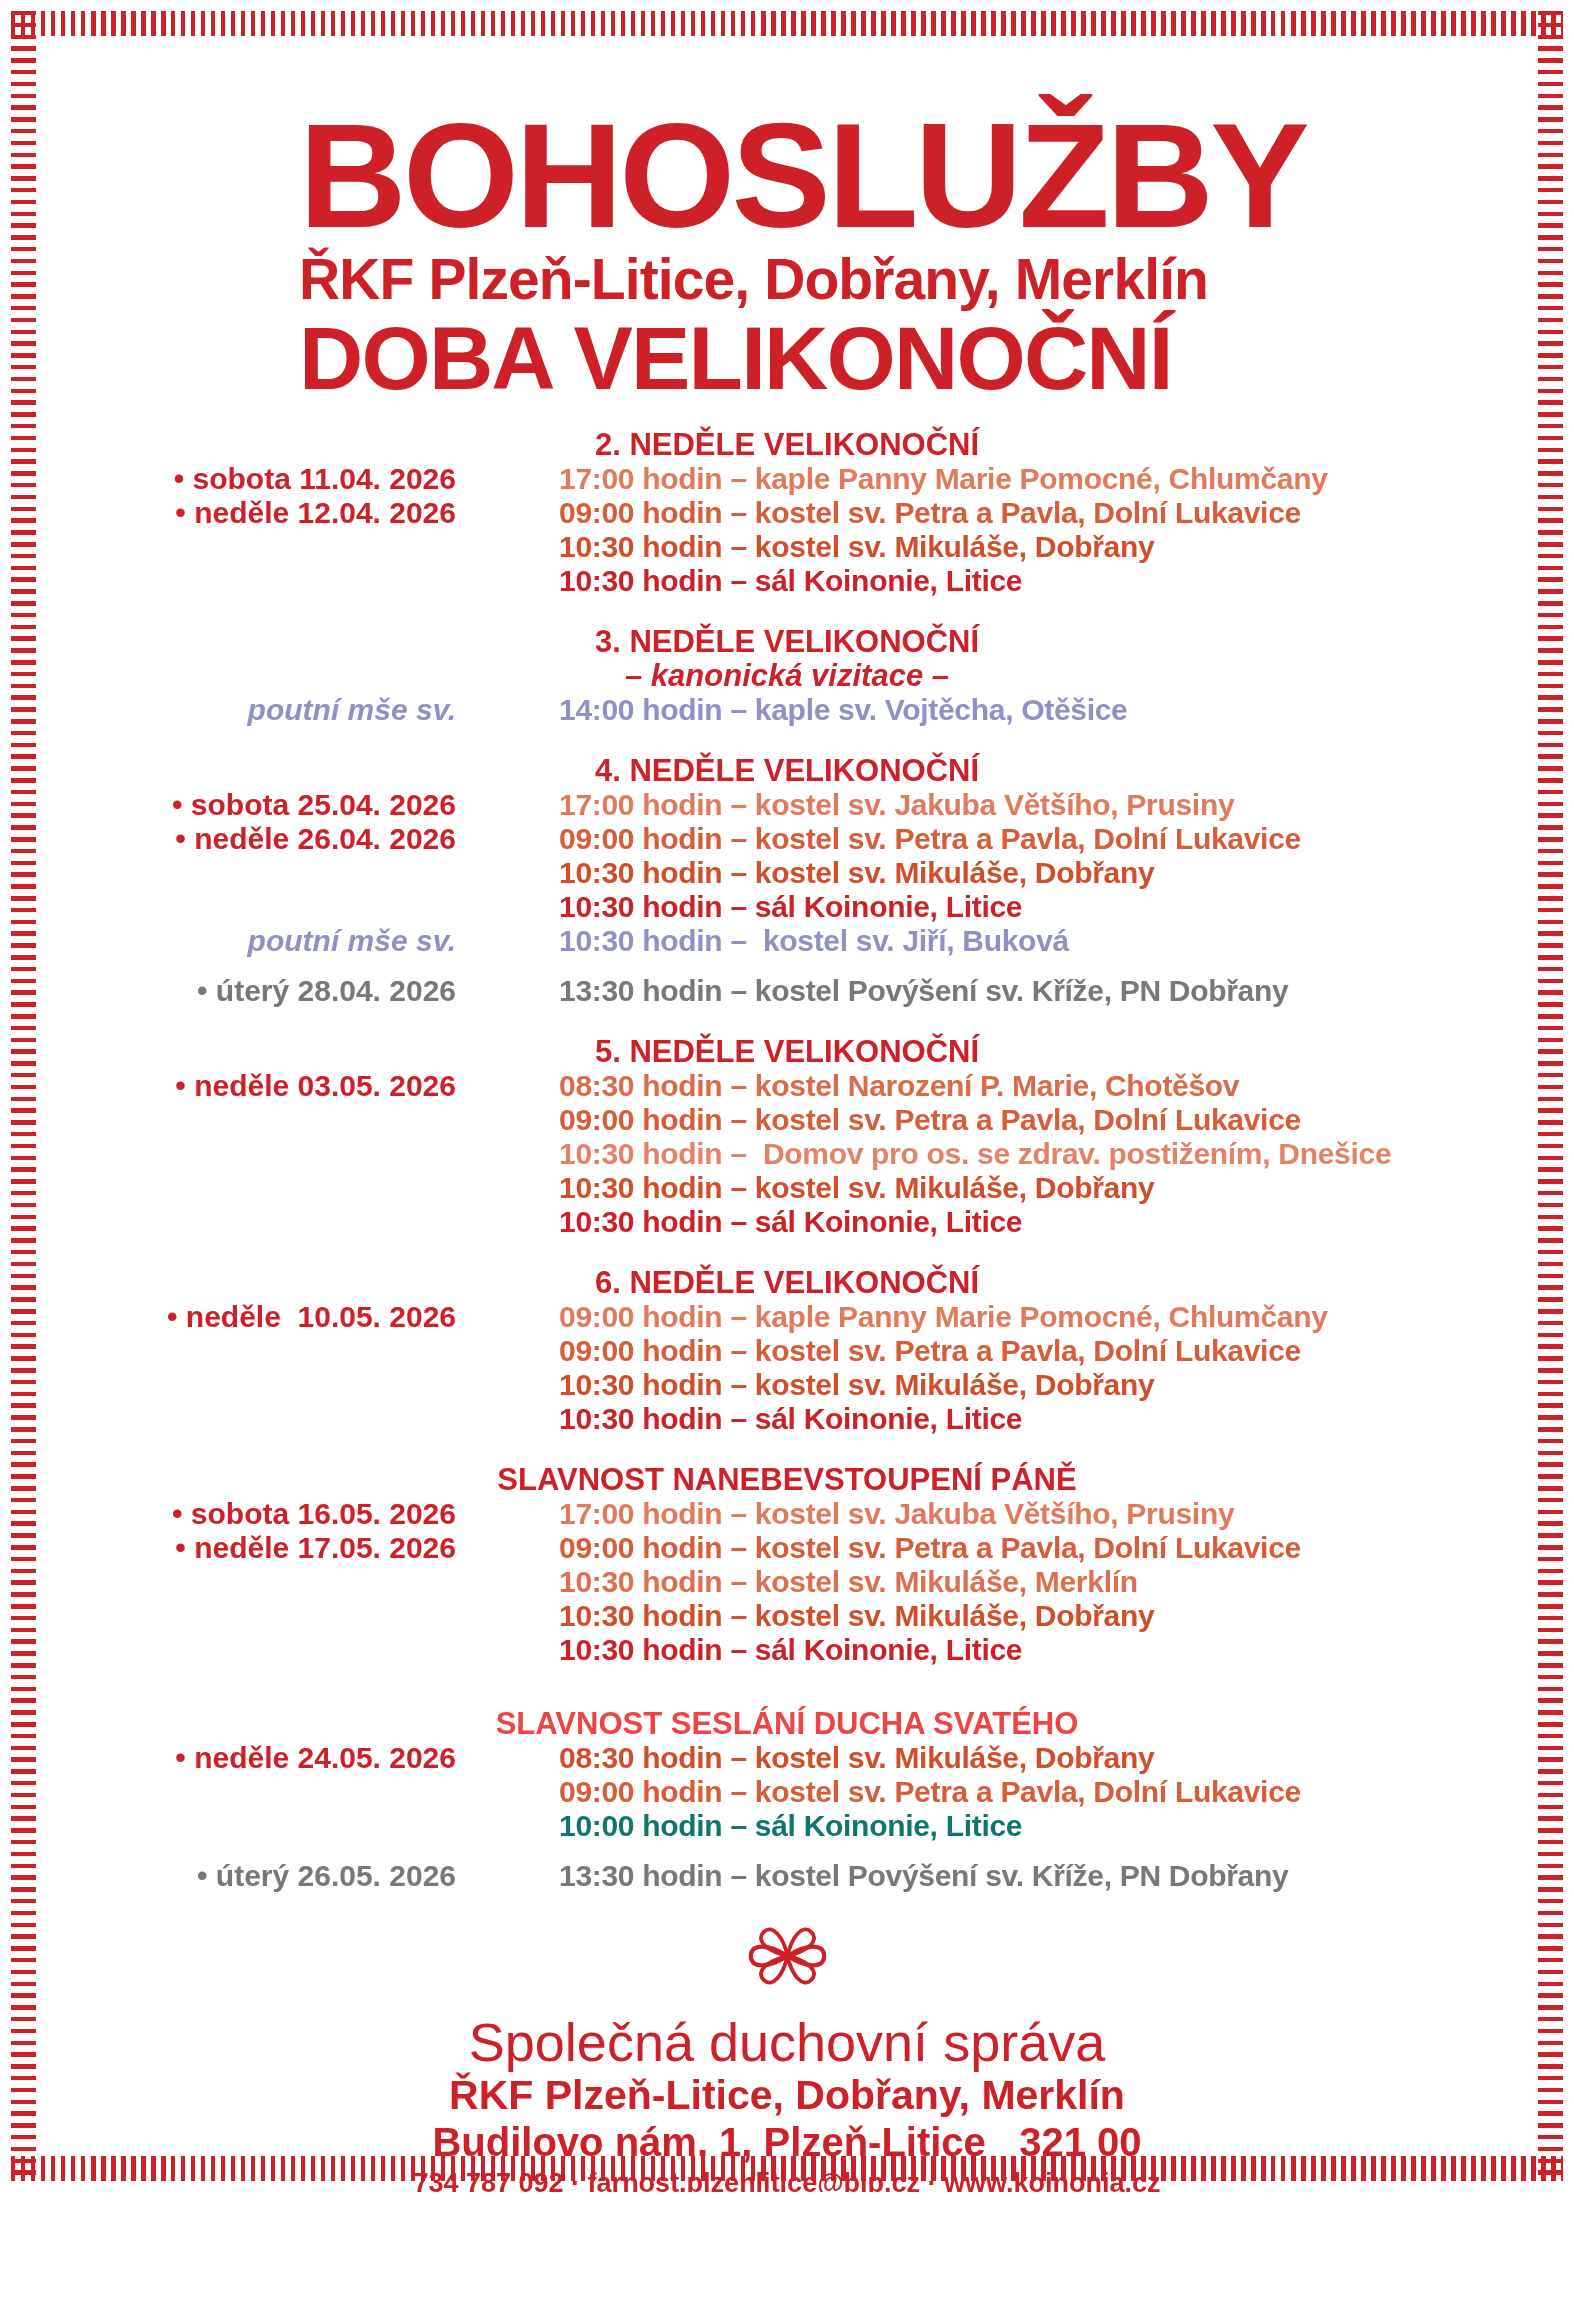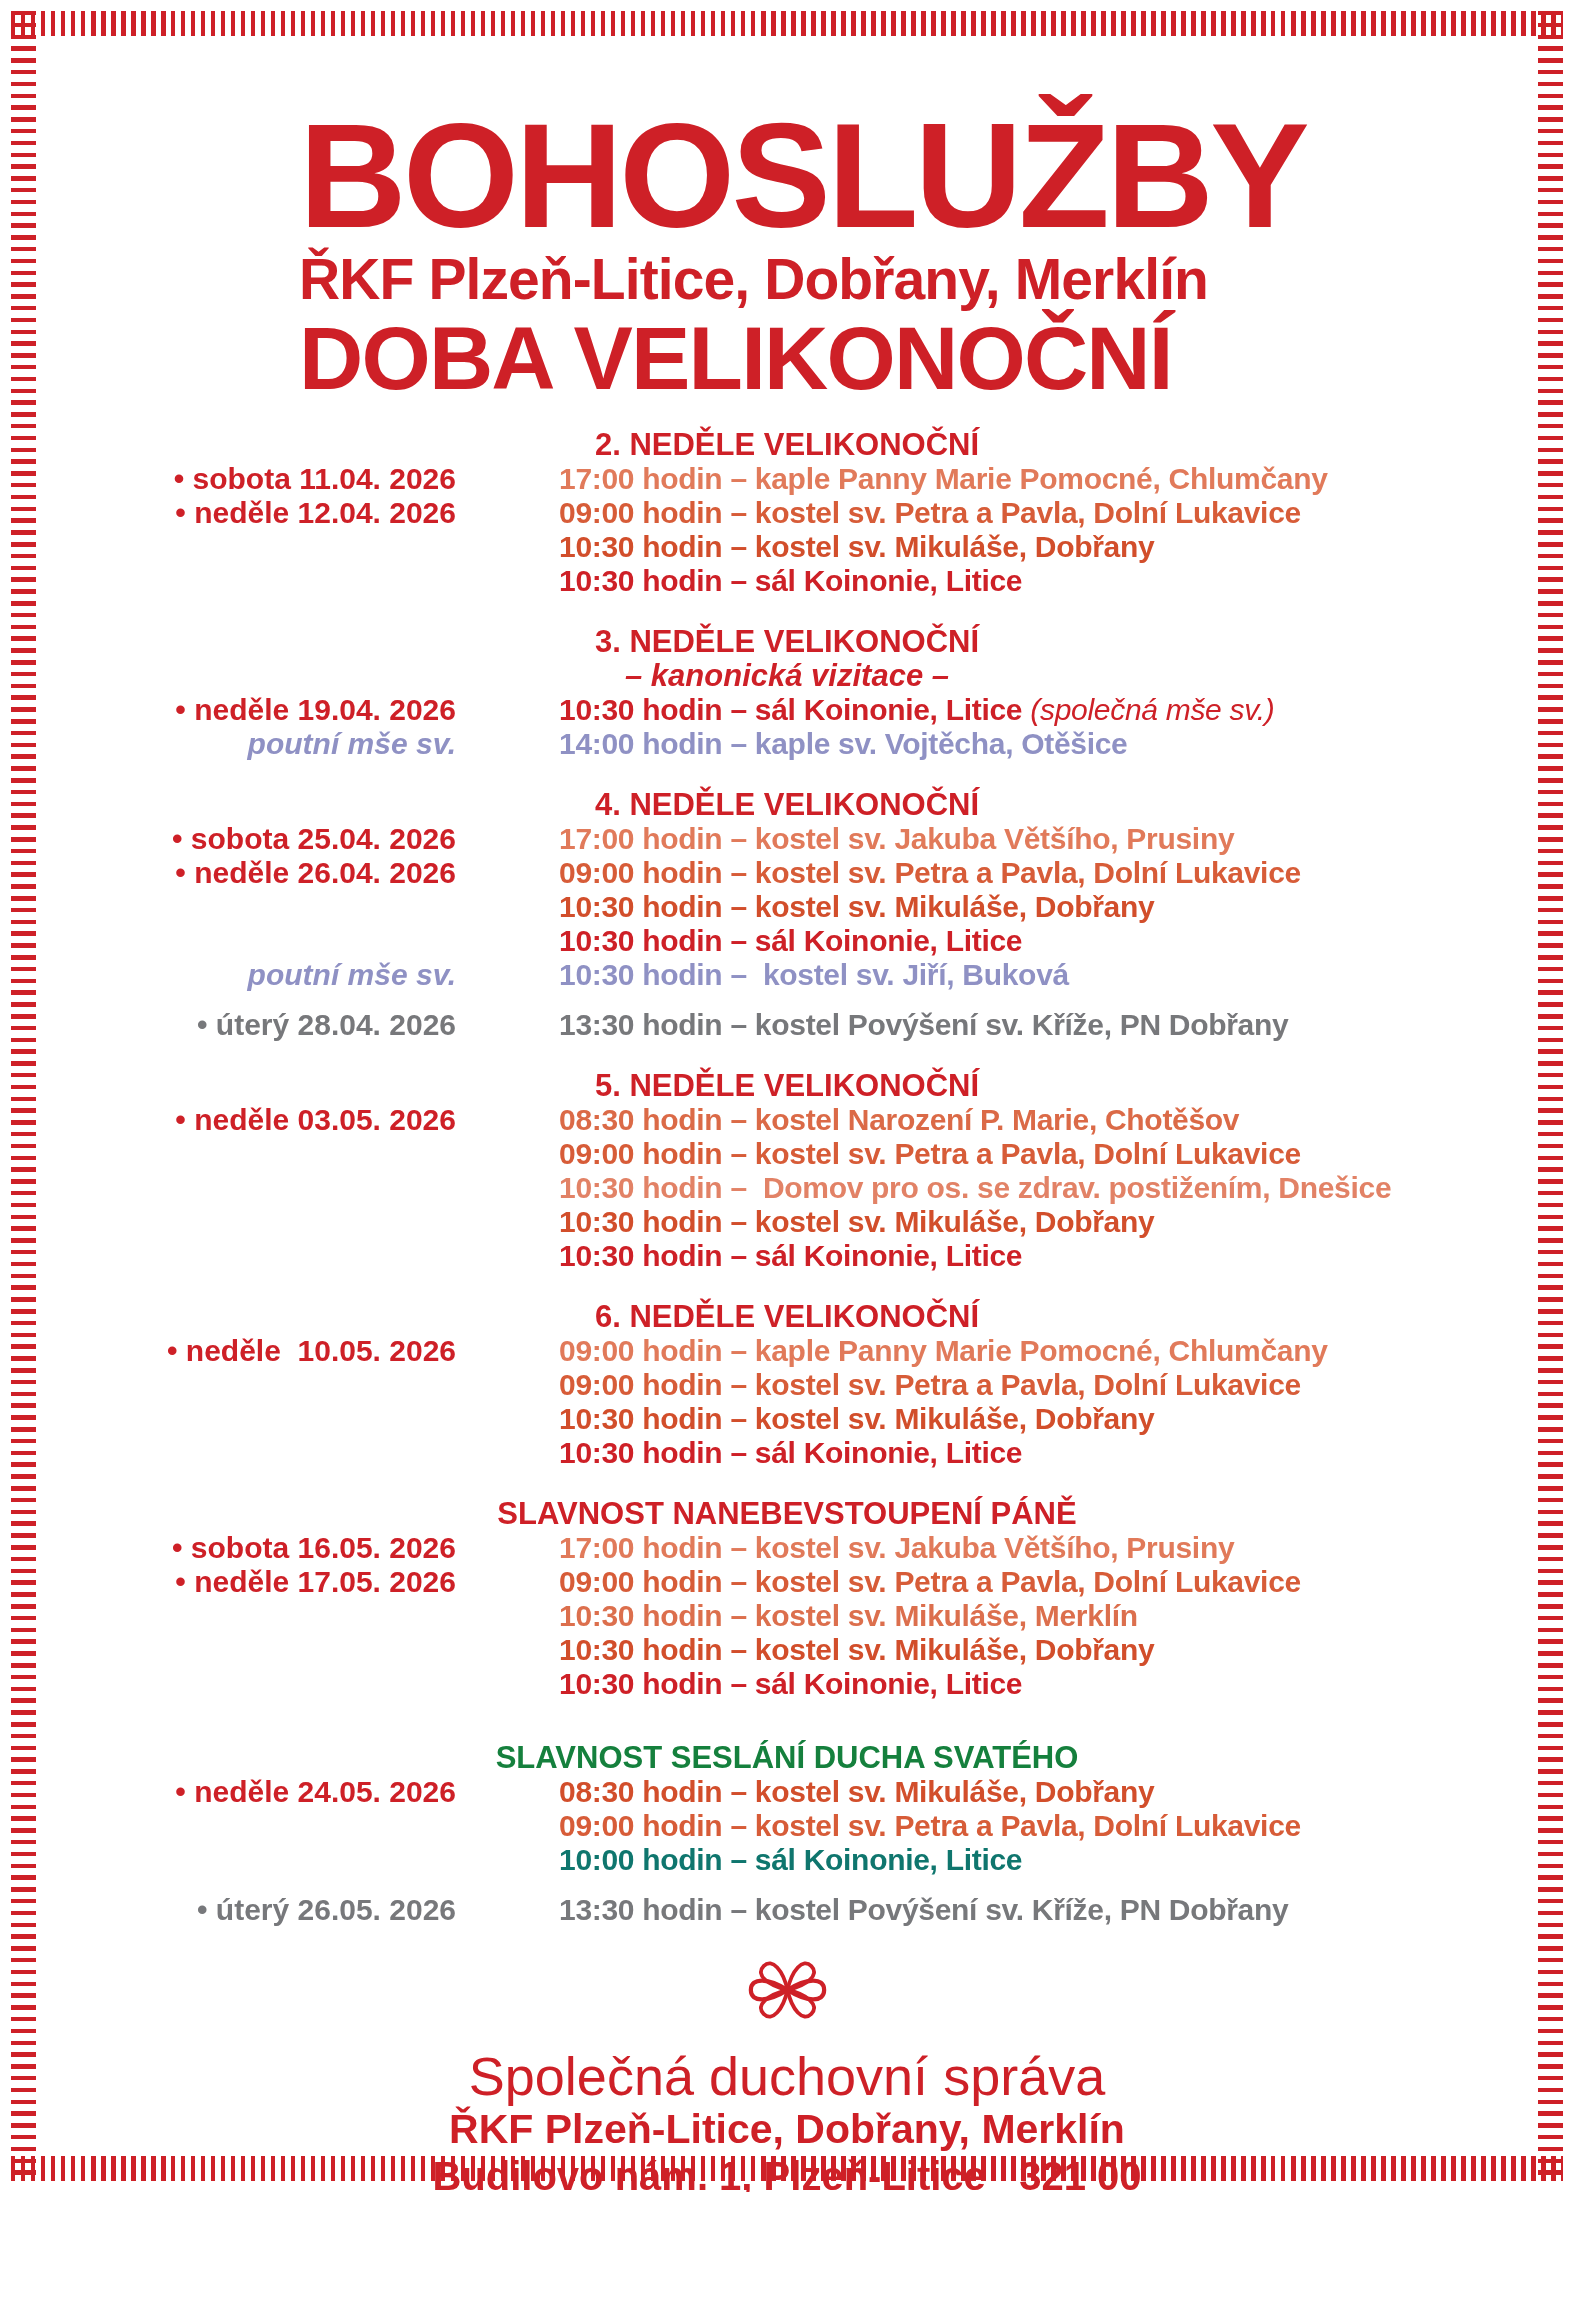--- a/index.html
+++ b/index.html
@@ -82,24 +82,20 @@
           </div>
           <div class="row">
             <div class="date"></div>
             <div class="sched" style="color: rgb(206, 32, 39);"><span>10:30 hodin – sál Koinonie, Litice</span></div>
           </div>
         </div>
         <div class="section">
           <div class="section-header" style="color: rgb(206, 32, 39);">3. NEDĚLE VELIKONOČNÍ</div>
           <div class="section-subheader" style="color: rgb(206, 32, 39);">– kanonická vizitace –</div>
           <div class="row">
-            <div class="date" style="color: rgb(206, 32, 39);">• neděle 19.04. 2026</div>
-            <div class="sched" style="color: rgb(206, 32, 39);"><span>10:30 hodin – sál Koinonie, Litice</span><span class="suffix"> (společná mše sv.)</span></div>
-          </div>
-          <div class="row">
             <div class="date italic" style="color: rgb(143, 145, 196);">poutní mše sv.</div>
             <div class="sched" style="color: rgb(143, 145, 196);"><span>14:00 hodin – kaple sv. Vojtěcha, Otěšice</span></div>
           </div>
         </div>
         <div class="section">
           <div class="section-header" style="color: rgb(206, 32, 39);">4. NEDĚLE VELIKONOČNÍ</div>
           <div class="row">
             <div class="date" style="color: rgb(206, 32, 39);">• sobota 25.04. 2026</div>
             <div class="sched" style="color: rgb(225, 122, 90);"><span>17:00 hodin – kostel sv. Jakuba Většího, Prusiny</span></div>
           </div>
@@ -185,21 +181,21 @@
           <div class="row">
             <div class="date"></div>
             <div class="sched" style="color: rgb(210, 78, 43);"><span>10:30 hodin – kostel sv. Mikuláše, Dobřany</span></div>
           </div>
           <div class="row">
             <div class="date"></div>
             <div class="sched" style="color: rgb(206, 32, 39);"><span>10:30 hodin – sál Koinonie, Litice</span></div>
           </div>
         </div>
         <div class="section">
-          <div class="section-header" style="color: #15803d; margin-top: 40px;">SLAVNOST SESLÁNÍ DUCHA SVATÉHO</div>
+          <div class="section-header" style="color: #ef4444; margin-top: 40px;">SLAVNOST SESLÁNÍ DUCHA SVATÉHO</div>
           <div class="row">
             <div class="date" style="color: rgb(206, 32, 39);">• neděle 24.05. 2026</div>
             <div class="sched" style="color: rgb(210, 78, 43); text-align: center;"><span>08:30 hodin – kostel sv. Mikuláše, Dobřany</span></div>
           </div>
           <div class="row">
             <div class="date"></div>
             <div class="sched" style="color: rgb(215, 92, 56);"><span>09:00 hodin – kostel sv. Petra a Pavla, Dolní Lukavice</span></div>
           </div>
           <div class="row">
             <div class="date"></div>

